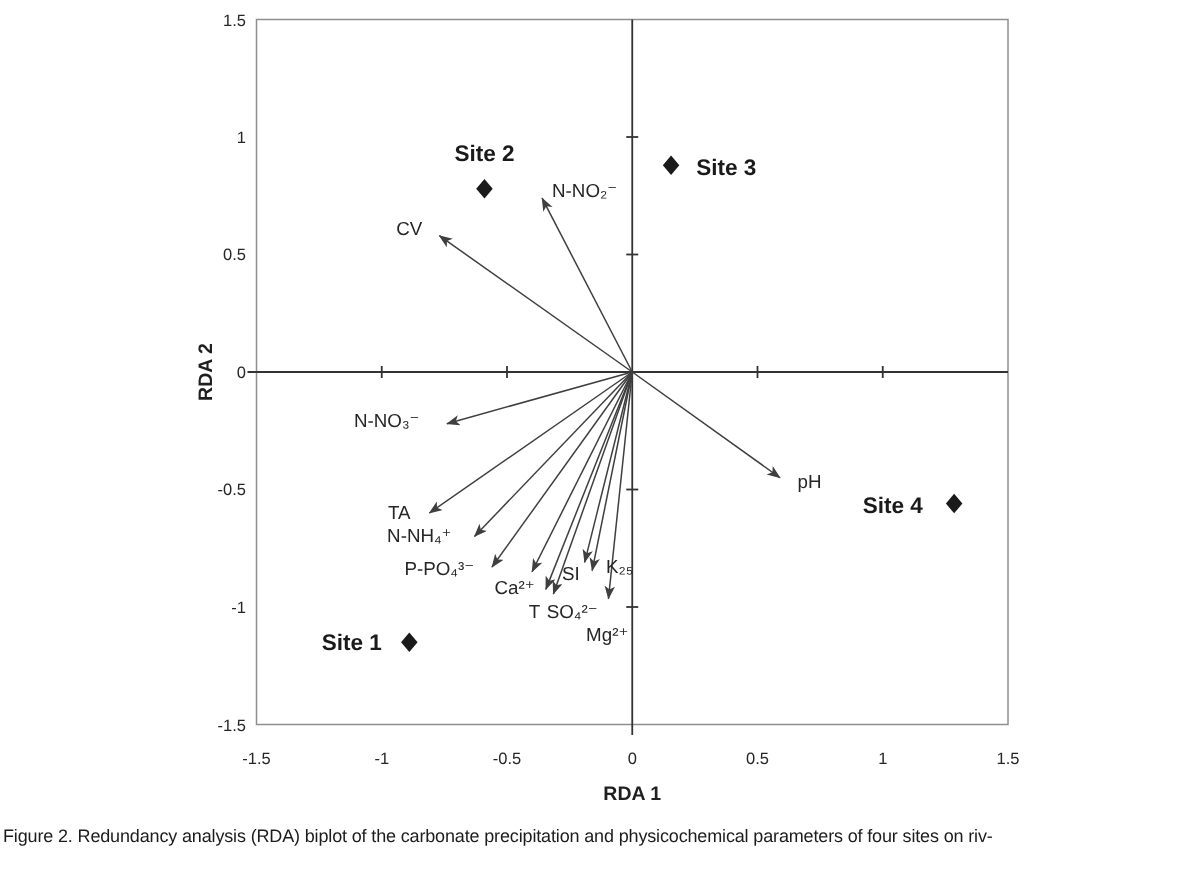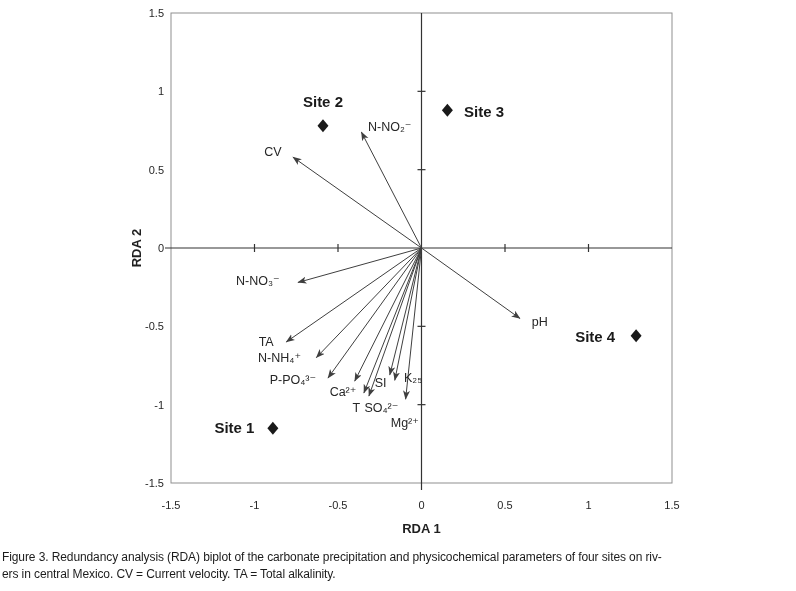--- a/index.html
+++ b/index.html
@@ -79,16 +79,15 @@
       <polygon points="272.87,421.66666666666663 278.37,428.16666666666663 272.87,434.66666666666663 267.37,428.16666666666663" fill="#1a1a1a"></polygon>
       <text x="234.45999999999998" y="433.16666666666663" text-anchor="middle" class="site-label">Site 1</text>
       <polygon points="322.97,119.29999999999995 328.47,125.79999999999995 322.97,132.29999999999995 317.47,125.79999999999995" fill="#1a1a1a"></polygon>
       <text x="322.97" y="107.29999999999995" text-anchor="middle" class="site-label">Site 2</text>
       <polygon points="447.385,103.63333333333333 452.885,110.13333333333333 447.385,116.63333333333333 441.885,110.13333333333333" fill="#1a1a1a"></polygon>
       <text x="484.125" y="116.69999999999999" text-anchor="middle" class="site-label">Site 3</text>
       <polygon points="636.095,329.23333333333335 641.595,335.73333333333335 636.095,342.23333333333335 630.595,335.73333333333335" fill="#1a1a1a"></polygon>
       <text x="595.1800000000001" y="342.3" text-anchor="middle" class="site-label">Site 4</text>
     </svg>
   <div class="caption">
-    <div>Figure 3. Redundancy analysis (RDA) biplot of the carbonate precipitation and physicochemical parameters of four sites on riv-</div>
-    <div>ers in central Mexico. CV = Current velocity. TA = Total alkalinity.</div>
+    <div>Figure 2. Redundancy analysis (RDA) biplot of the carbonate precipitation and physicochemical parameters of four sites on riv-</div>
   </div>
 </div>
 
 </body></html>

